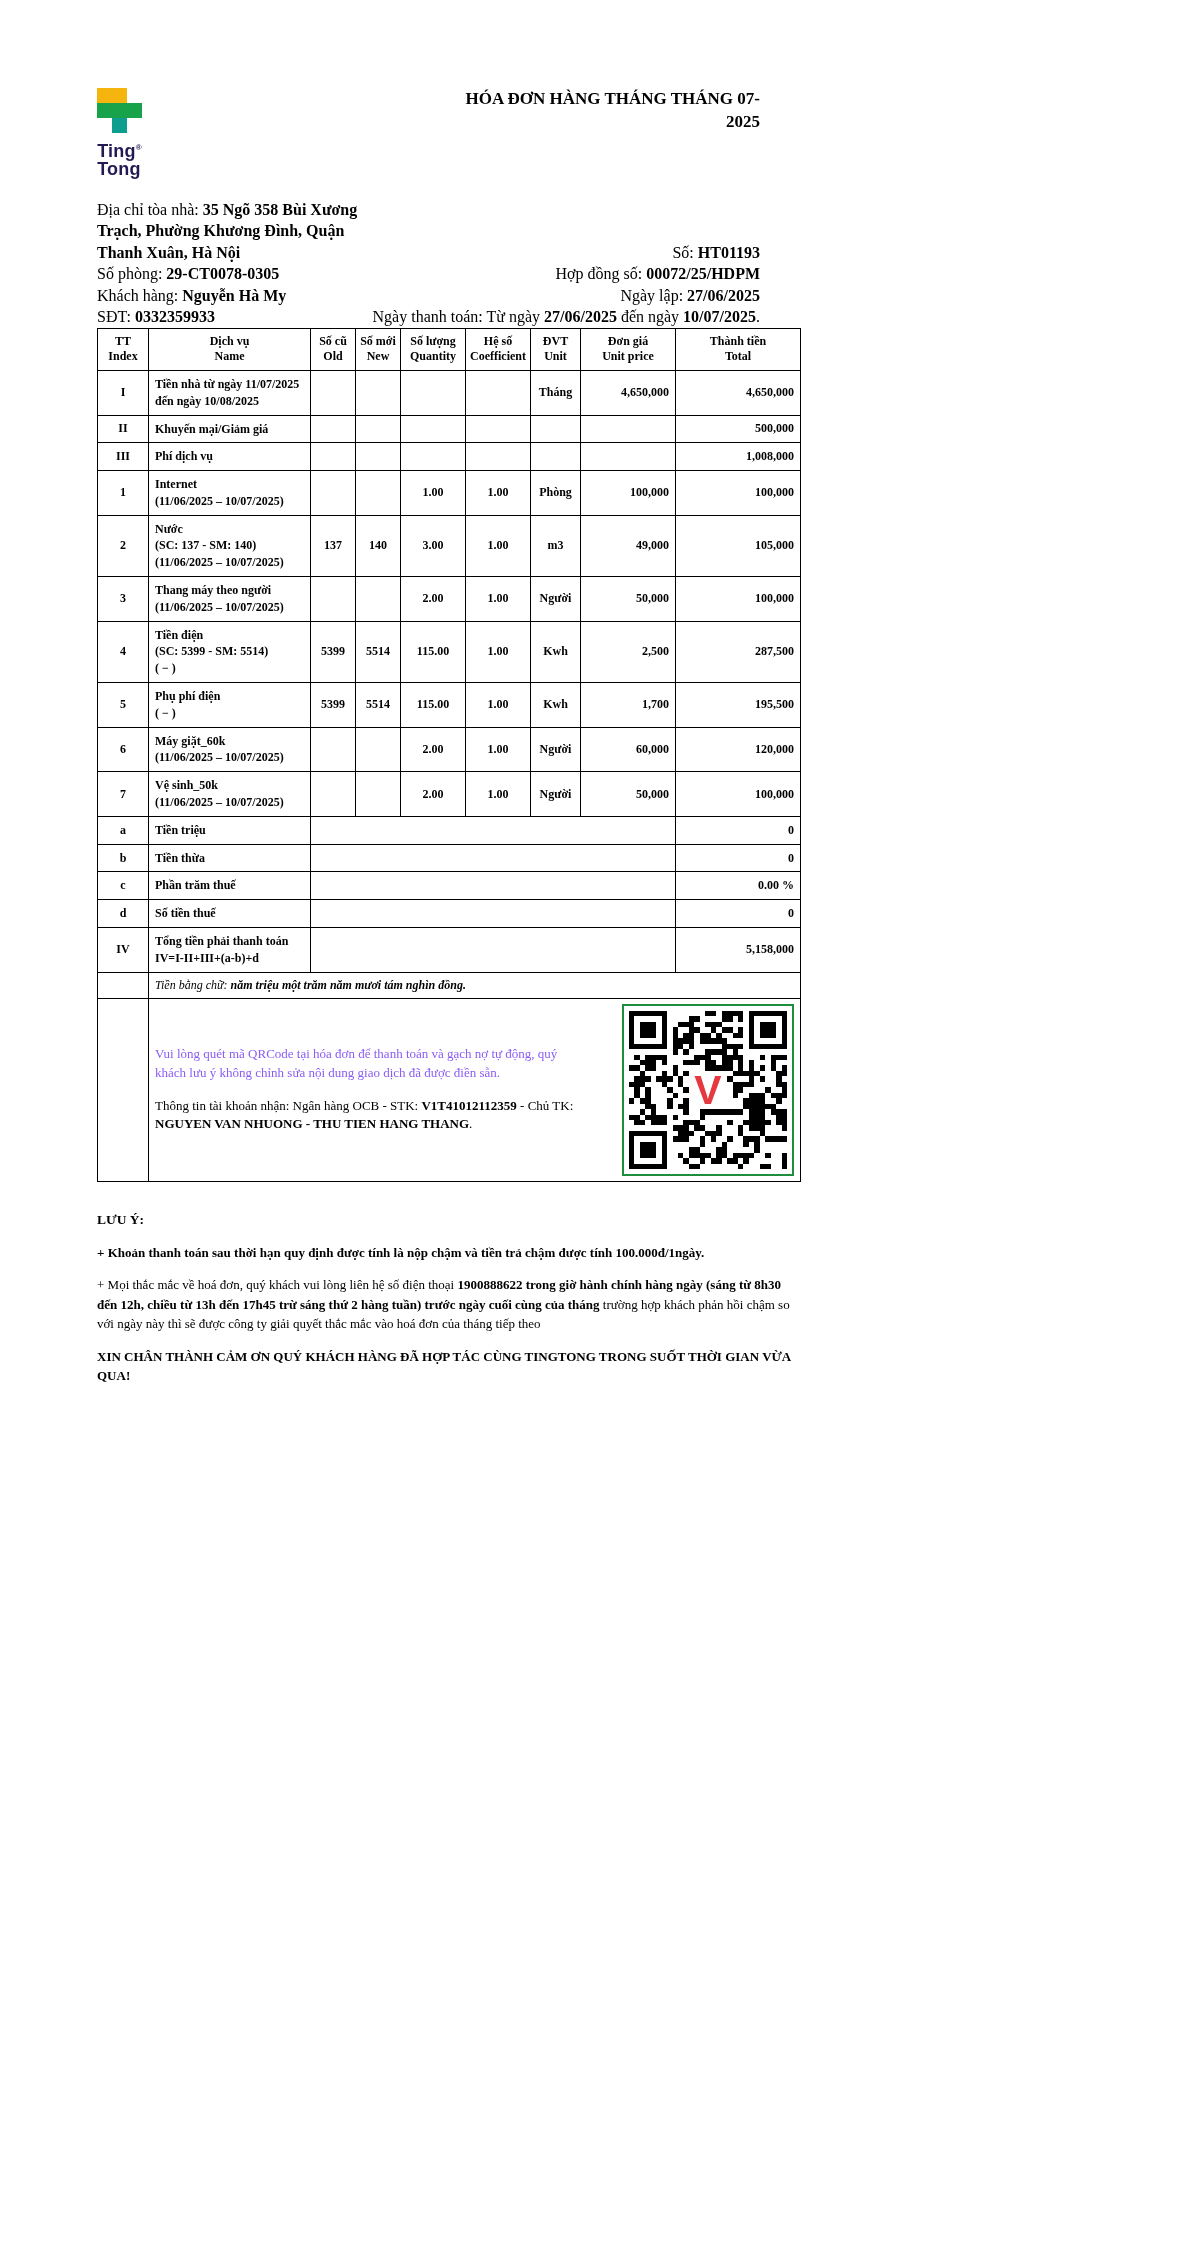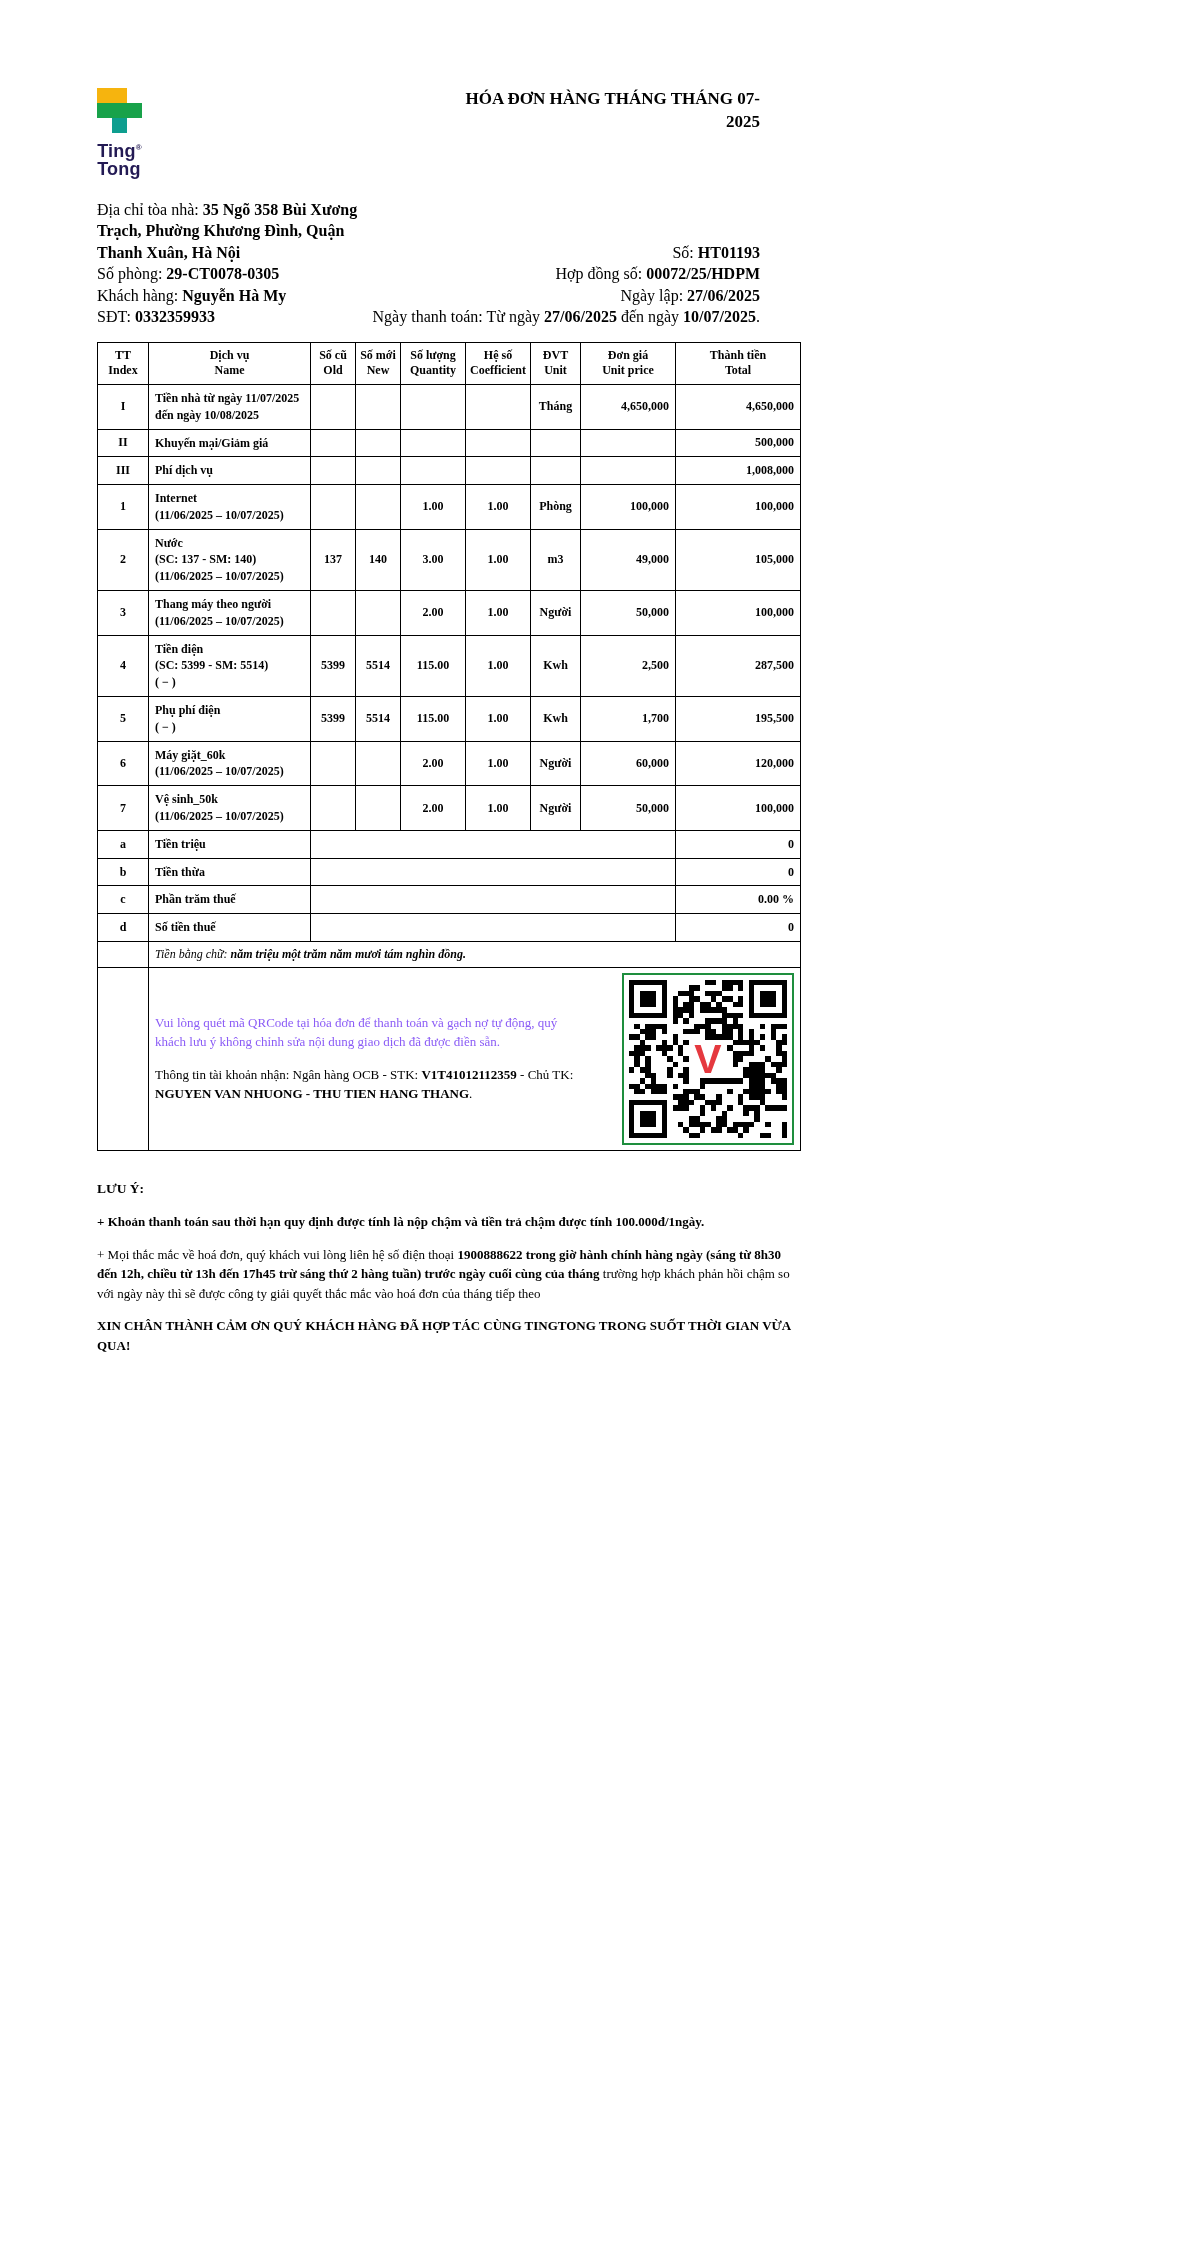--- a/index.html
+++ b/index.html
@@ -15,21 +15,21 @@
   .logo-text{font-family:"Liberation Sans",sans-serif;font-weight:bold;font-size:18px;line-height:1.02;letter-spacing:.2px;}
   .logo-text sup{font-size:8px;font-weight:bold;}
   .title{width:305px;padding-right:40px;text-align:right;font-weight:bold;font-size:17px;line-height:1.35;}
 
   
   .header-info{display:flex;justify-content:space-between;margin-top:20px;font-size:16px;line-height:21.5px;align-items:flex-end;}
   .hi-left{width:375px;}
   .hi-right{flex:1;padding-right:40px;text-align:right;white-space:nowrap;}
 
   
-  table.invoice{border-collapse:collapse;width:100%;margin-top:14px;font-size:12px;font-weight:bold;table-layout:fixed;}
+  table.invoice{border-collapse:collapse;width:100%;font-size:12px;font-weight:bold;table-layout:fixed;}
   table.invoice th,table.invoice td{border:1px solid #000;padding:5px 6px;vertical-align:middle;word-wrap:break-word;}
   table.invoice th{text-align:center;padding:5px 3px;line-height:1.3;}
   .c-tt{text-align:center;}
   .c-c{text-align:center;}
   .c-r{text-align:right;padding-right:7px;}
   .c-sv div{line-height:1.4;}
   .words-cell{font-weight:normal;padding:6px 8px;}
   .it{font-style:italic;}
   .b{font-weight:bold;}
   .qr-row td{font-weight:normal;padding:12px 10px;}
@@ -300,20 +300,29 @@
           <td colspan="6"></td>
           <td class="c-r">0.00 %</td>
         </tr>
         <tr>
           <td class="c-tt">d</td>
           <td class="c-sv">
             <div>Số tiền thuế</div>
           </td>
           <td colspan="6"></td>
           <td class="c-r">0</td>
+        </tr>
+        <tr>
+          <td class="c-tt">IV</td>
+          <td class="c-sv">
+            <div>Tổng tiền phải thanh toán</div>
+            <div>IV=I-II+III+(a-b)+d</div>
+          </td>
+          <td colspan="6"></td>
+          <td class="c-r">5,158,000</td>
         </tr>
       </tbody>
     <tbody>
       <tr>
         <td class="c-tt"></td>
         <td colspan="8" class="words-cell">
           <span class="it">Tiền bằng chữ:</span>
           <span class="it b">năm triệu một trăm năm mươi tám nghìn đồng.</span>
         </td>
       </tr>

